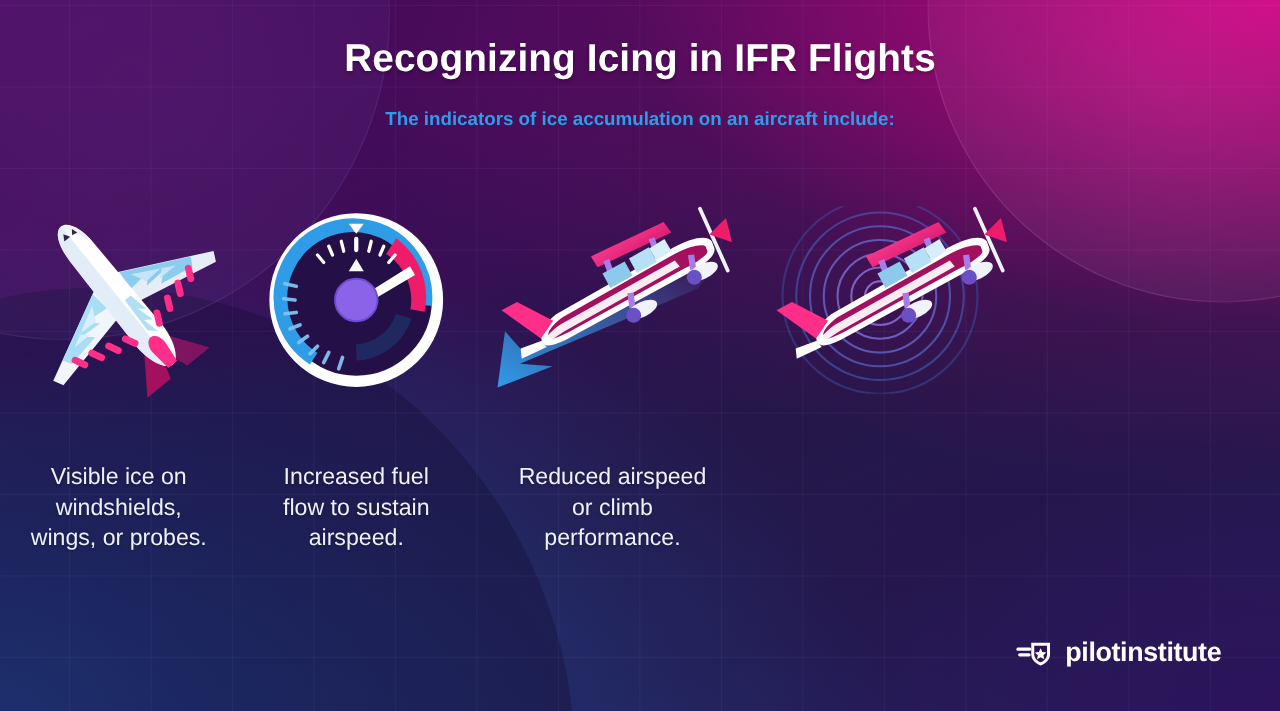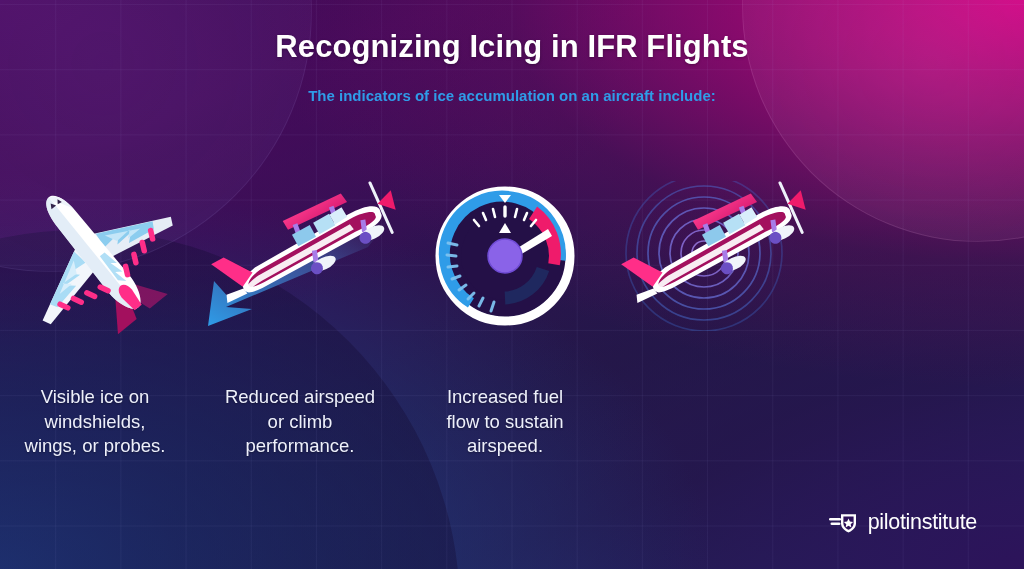--- a/index.html
+++ b/index.html
@@ -84,21 +84,21 @@
     font-size: 15px;
     font-weight: bold;
     color: #2f9ce8;
     line-height: 1.1;
   }
 
   
   .cards {
     position: absolute;
     left: 0;
-    top: 168px;
+    top: 152px;
     width: 820px;
     display: flex;
     align-items: flex-start;
   }
   .card {
     flex: 1 1 0;
     display: flex;
     flex-direction: column;
     align-items: center;
   }
@@ -123,21 +123,21 @@
   .logo {
     position: absolute;
     right: 47px;
     bottom: 34px;
     display: flex;
     align-items: center;
     gap: 9px;
   }
   .logo-text {
     font-size: 21.5px;
-    font-weight: normal;
+    font-weight: bold;
     color: #ffffff;
     letter-spacing: -0.3px;
   }
 </style>
 </head>
 <body>
 
 <div id="infographic">
 
   <div class="blob blob-left"></div>
@@ -193,20 +193,72 @@
               <rect x="104" y="107" width="5.5" height="14" rx="2.6" transform="rotate(26 107 114)"></rect>
             </g>
 
             <path d="M86 132 C86 126 89 122 92.5 122 C96 122 99 126 99 132 L97 150 L88 150 Z" fill="#ff2e88"></path>
           </g>
         </svg>
       </div>
       <div class="caption">Visible ice on
 windshields,
 wings, or probes.</div>
+    </div>
+
+    <div class="card">
+      <div class="icon-wrap">
+        <svg width="150" height="150" viewBox="0 0 150 150">
+
+          <circle cx="75" cy="75" r="65" fill="none" stroke="#ffffff" stroke-width="9"></circle>
+
+          <circle cx="75" cy="75" r="60" fill="#241047"></circle>
+
+          <path d="M75 133 A58 58 0 1 1 122 46" fill="none" stroke="#2f9ce8" stroke-width="11" transform="rotate(36 75 75)"></path>
+
+          <path d="M75 75 L75 16 A59 59 0 0 1 126 53 Z" fill="#ef1b6b" transform="rotate(33 75 75)"></path>
+
+          <circle cx="75" cy="75" r="44" fill="#241047"></circle>
+
+          <path d="M75 117 A42 42 0 0 0 113 88" fill="none" stroke="#1f2b62" stroke-width="13" opacity="0.9"></path>
+
+          <g stroke="#7ec2f0" stroke-width="3" stroke-linecap="round" opacity="0.95">
+            <line x1="18" y1="62" x2="27" y2="64"></line>
+            <line x1="17" y1="74" x2="26" y2="75"></line>
+            <line x1="18" y1="86" x2="27" y2="85"></line>
+            <line x1="22" y1="98" x2="30" y2="95"></line>
+            <line x1="29" y1="109" x2="36" y2="104"></line>
+            <line x1="38" y1="118" x2="44" y2="112"></line>
+            <line x1="49" y1="125" x2="53" y2="117"></line>
+            <line x1="61" y1="130" x2="64" y2="121"></line>
+          </g>
+
+          <g stroke="#ffffff" stroke-width="2.6" stroke-linecap="round">
+            <line x1="44" y1="39" x2="49" y2="45"></line>
+            <line x1="53" y1="32" x2="56" y2="39"></line>
+            <line x1="63" y1="28" x2="65" y2="36"></line>
+            <line x1="75" y1="26" x2="75" y2="35" stroke-width="3.4"></line>
+            <line x1="87" y1="28" x2="85" y2="36"></line>
+            <line x1="97" y1="32" x2="94" y2="39"></line>
+            <line x1="106" y1="39" x2="101" y2="45"></line>
+          </g>
+
+          <path d="M69 14 L81 14 L75 22 Z" fill="#ffffff"></path>
+
+          <path d="M75 42 L81 52 L69 52 Z" fill="#ffffff"></path>
+
+          <path d="M75 75 L118 48 L122 55 L78 81 Z" fill="#ffffff"></path>
+
+          <circle cx="75" cy="75" r="17" fill="#8a63e8"></circle>
+          <circle cx="75" cy="75" r="17" fill="none" stroke="#6f4bd4" stroke-width="1.5"></circle>
+        </svg>
+      </div>
+      <div class="caption">Increased fuel
+flow to sustain
+airspeed.</div>
     </div>
 
     <div class="card">
       <div class="icon-wrap">
         <svg width="220" height="150" viewBox="0 0 220 150">
           <defs>
             <linearGradient id="arrGrad" x1="1" y1="0" x2="0" y2="1">
               <stop offset="0%" stop-color="#3d2560" stop-opacity="0.15"></stop>
               <stop offset="42%" stop-color="#3f5fa8" stop-opacity="0.75"></stop>
               <stop offset="100%" stop-color="#2f9ce8" stop-opacity="1"></stop>
@@ -253,72 +305,20 @@
             <g stroke="#eef2fa" stroke-width="3" stroke-linecap="round">
               <line x1="199" y1="30" x2="203" y2="84"></line>
             </g>
             <path d="M199 52 L216 44 L214 64 Z" fill="#ef1b6b"></path>
           </g>
         </svg>
       </div>
       <div class="caption">Reduced airspeed
 or climb
 performance.</div>
-    </div>
-
-    <div class="card">
-      <div class="icon-wrap">
-        <svg width="150" height="150" viewBox="0 0 150 150">
-
-          <circle cx="75" cy="75" r="65" fill="none" stroke="#ffffff" stroke-width="9"></circle>
-
-          <circle cx="75" cy="75" r="60" fill="#241047"></circle>
-
-          <path d="M75 133 A58 58 0 1 1 122 46" fill="none" stroke="#2f9ce8" stroke-width="11" transform="rotate(36 75 75)"></path>
-
-          <path d="M75 75 L75 16 A59 59 0 0 1 126 53 Z" fill="#ef1b6b" transform="rotate(33 75 75)"></path>
-
-          <circle cx="75" cy="75" r="44" fill="#241047"></circle>
-
-          <path d="M75 117 A42 42 0 0 0 113 88" fill="none" stroke="#1f2b62" stroke-width="13" opacity="0.9"></path>
-
-          <g stroke="#7ec2f0" stroke-width="3" stroke-linecap="round" opacity="0.95">
-            <line x1="18" y1="62" x2="27" y2="64"></line>
-            <line x1="17" y1="74" x2="26" y2="75"></line>
-            <line x1="18" y1="86" x2="27" y2="85"></line>
-            <line x1="22" y1="98" x2="30" y2="95"></line>
-            <line x1="29" y1="109" x2="36" y2="104"></line>
-            <line x1="38" y1="118" x2="44" y2="112"></line>
-            <line x1="49" y1="125" x2="53" y2="117"></line>
-            <line x1="61" y1="130" x2="64" y2="121"></line>
-          </g>
-
-          <g stroke="#ffffff" stroke-width="2.6" stroke-linecap="round">
-            <line x1="44" y1="39" x2="49" y2="45"></line>
-            <line x1="53" y1="32" x2="56" y2="39"></line>
-            <line x1="63" y1="28" x2="65" y2="36"></line>
-            <line x1="75" y1="26" x2="75" y2="35" stroke-width="3.4"></line>
-            <line x1="87" y1="28" x2="85" y2="36"></line>
-            <line x1="97" y1="32" x2="94" y2="39"></line>
-            <line x1="106" y1="39" x2="101" y2="45"></line>
-          </g>
-
-          <path d="M69 14 L81 14 L75 22 Z" fill="#ffffff"></path>
-
-          <path d="M75 42 L81 52 L69 52 Z" fill="#ffffff"></path>
-
-          <path d="M75 75 L118 48 L122 55 L78 81 Z" fill="#ffffff"></path>
-
-          <circle cx="75" cy="75" r="17" fill="#8a63e8"></circle>
-          <circle cx="75" cy="75" r="17" fill="none" stroke="#6f4bd4" stroke-width="1.5"></circle>
-        </svg>
-      </div>
-      <div class="caption">Increased fuel
-flow to sustain
-airspeed.</div>
     </div>
 
     <div class="card">
       <div class="icon-wrap">
         <svg width="220" height="150" viewBox="0 0 220 150">
           <defs>
             <linearGradient id="wingGrad4" x1="0" y1="0" x2="1" y2="1">
               <stop offset="0%" stop-color="#ff3d8f"></stop>
               <stop offset="100%" stop-color="#d4186f"></stop>
             </linearGradient>

